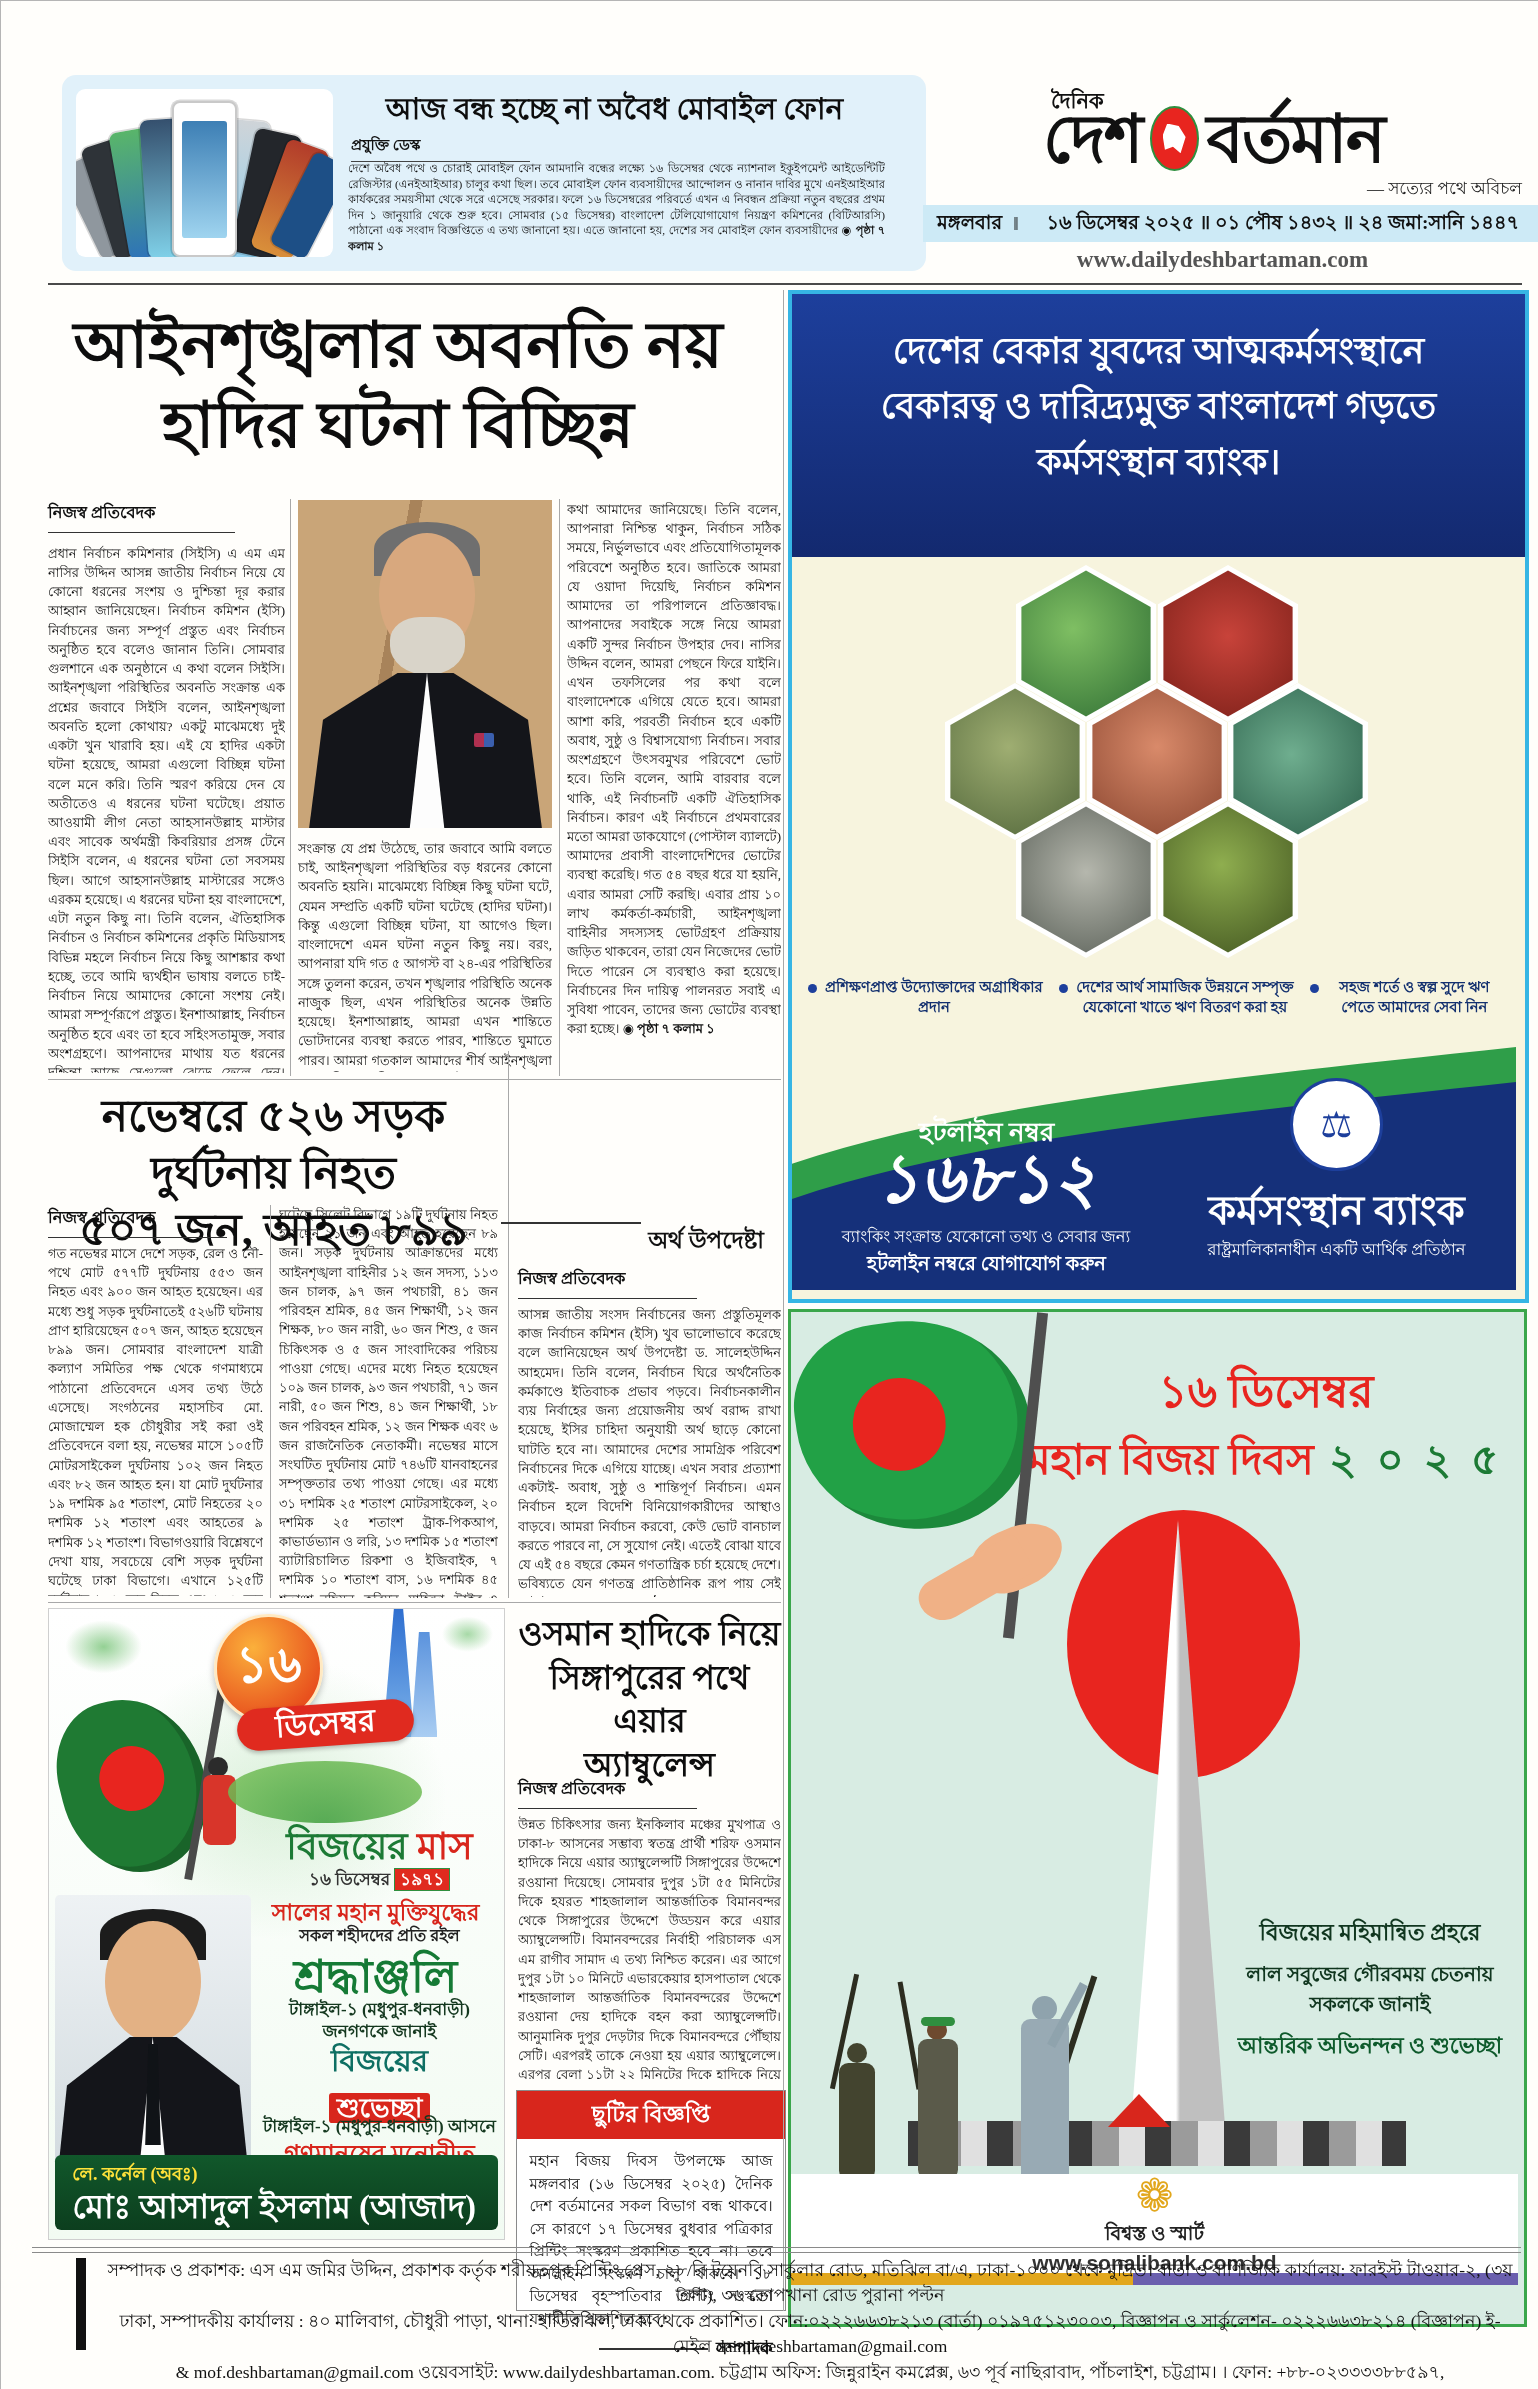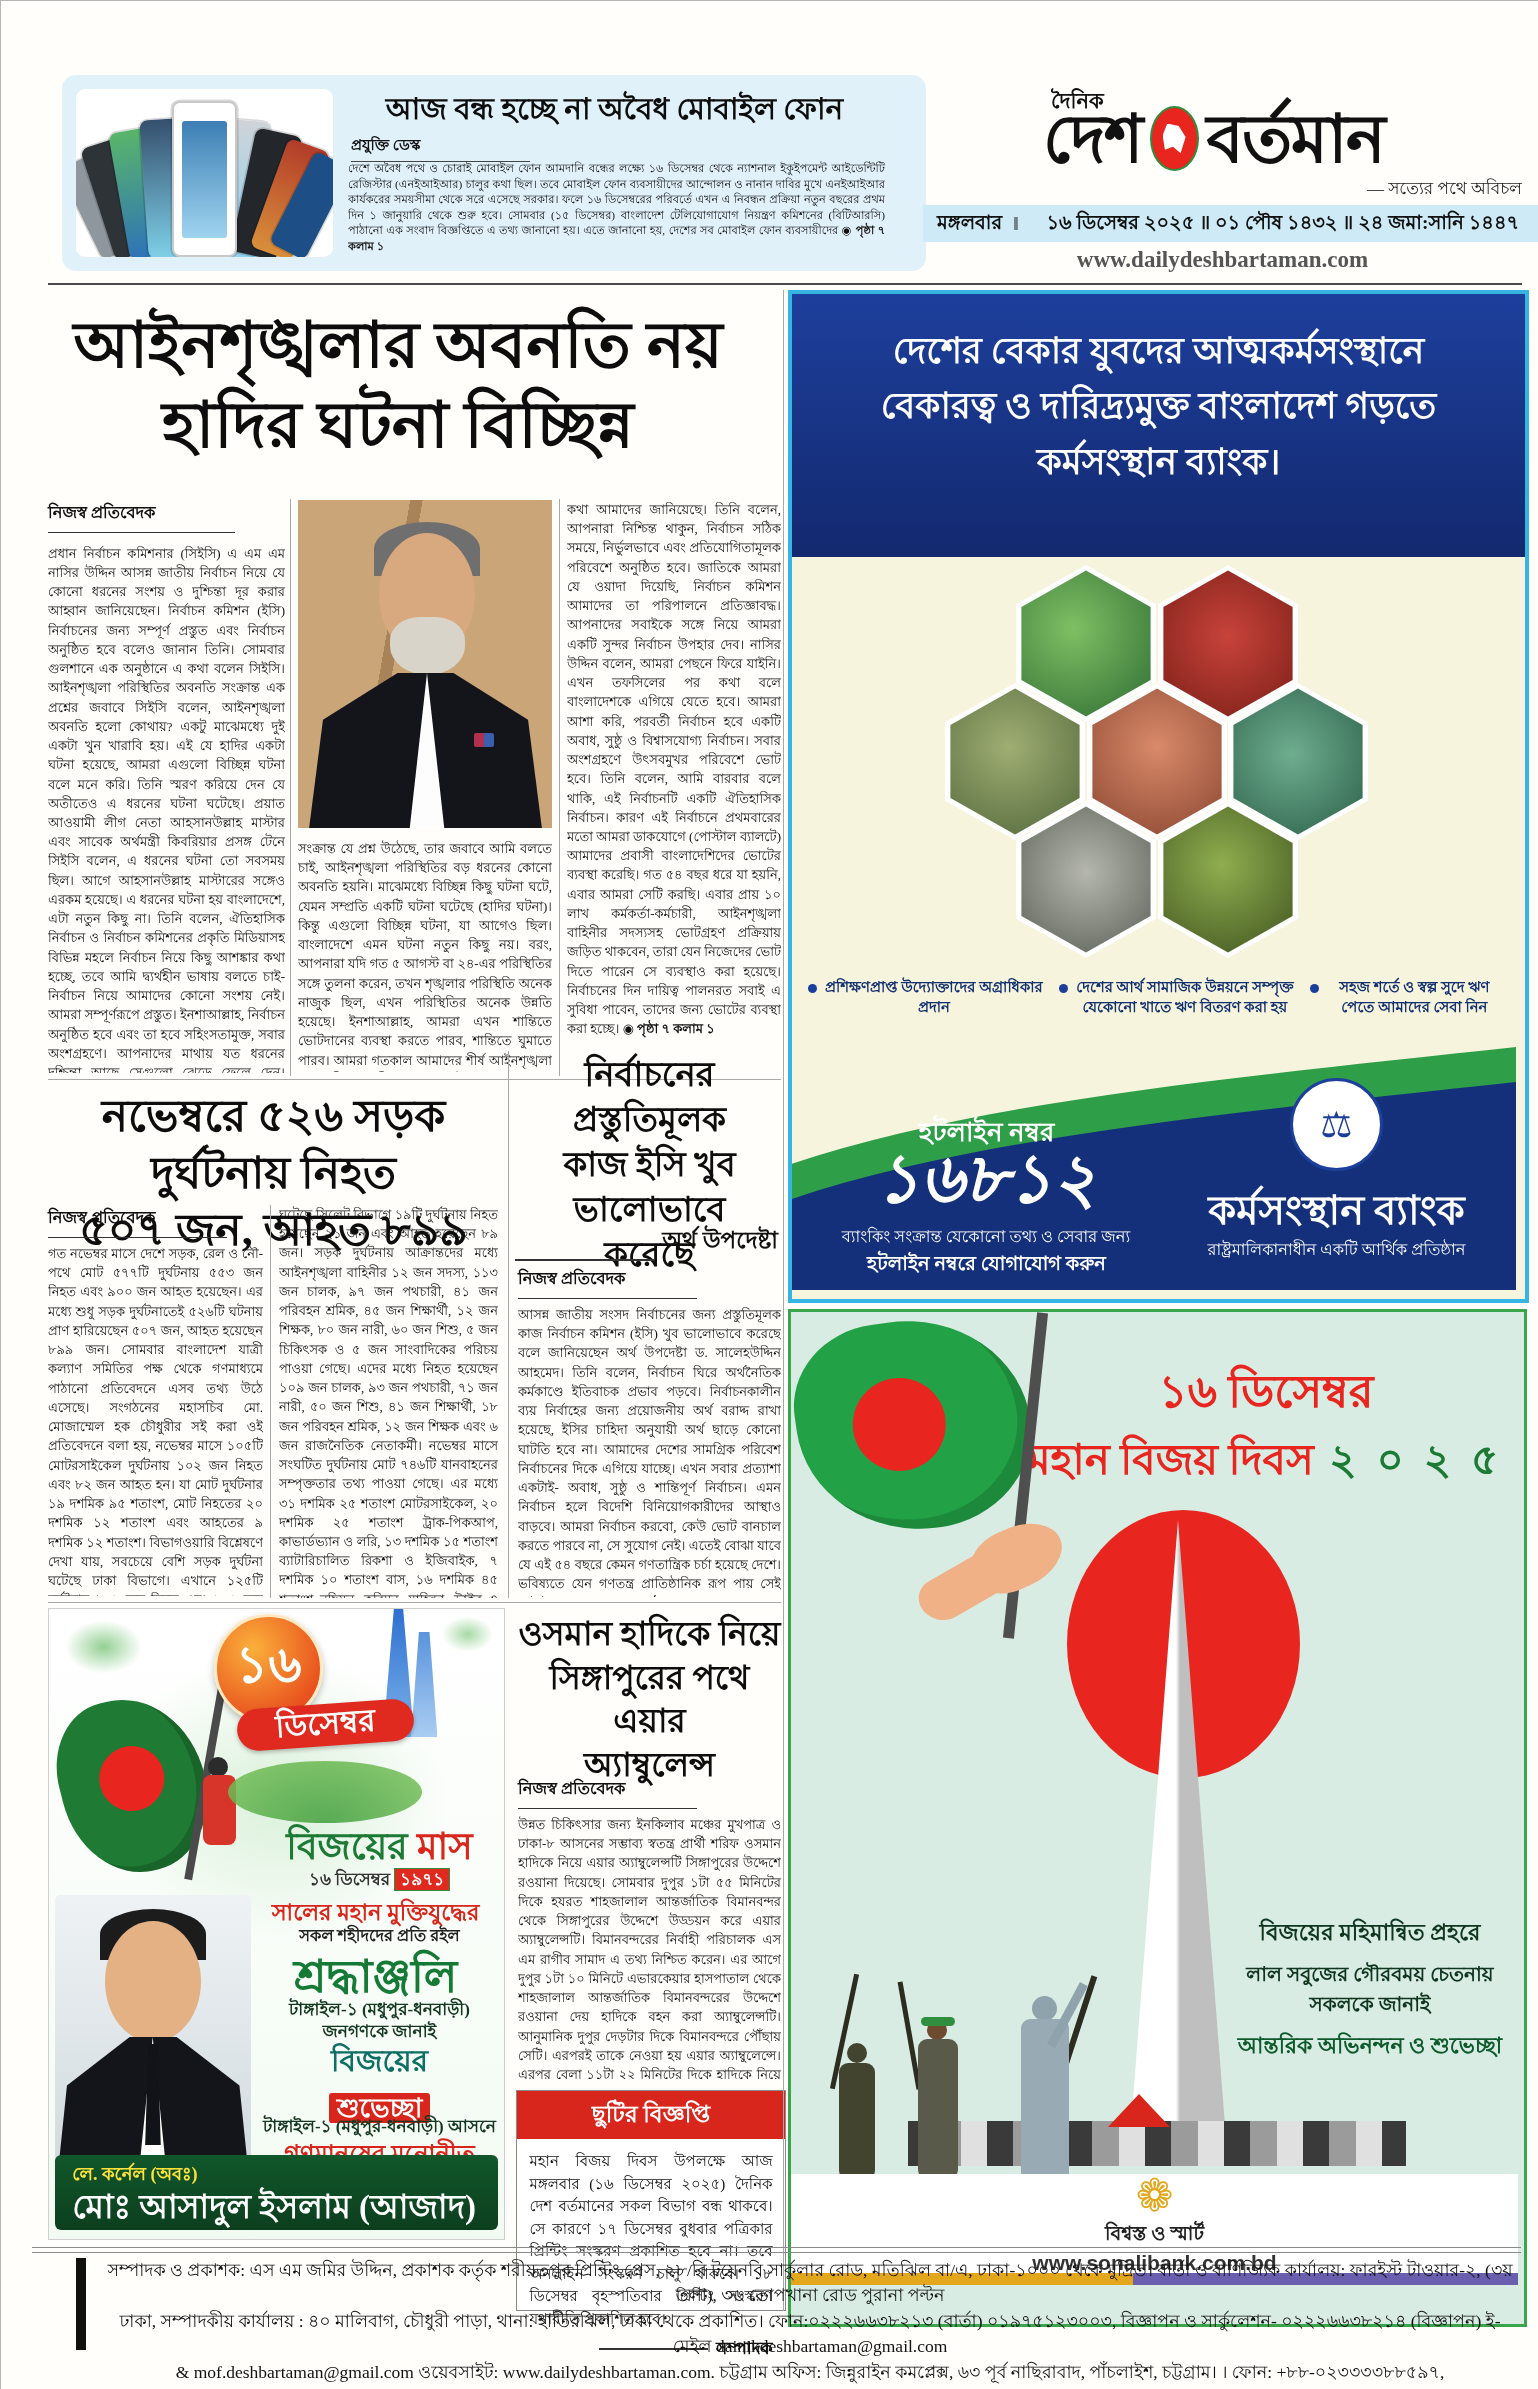--- a/index.html
+++ b/index.html
@@ -152,26 +152,21 @@
   <div class="abs byline" style="left:47px;top:1204px;width:179px;">নিজস্ব প্রতিবেদক</div>
   <div class="abs body-txt" style="left:47px;top:1243px;width:215px;height:352px;overflow:hidden;">গত নভেম্বর মাসে দেশে সড়ক, রেল ও নৌ-পথে মোট ৫৭৭টি দুর্ঘটনায় ৫৫৩ জন নিহত এবং ৯০০ জন আহত হয়েছেন। এর মধ্যে শুধু সড়ক দুর্ঘটনাতেই ৫২৬টি ঘটনায় প্রাণ হারিয়েছেন ৫০৭ জন, আহত হয়েছেন ৮৯৯ জন। সোমবার বাংলাদেশ যাত্রী কল্যাণ সমিতির পক্ষ থেকে গণমাধ্যমে পাঠানো প্রতিবেদনে এসব তথ্য উঠে এসেছে। সংগঠনের মহাসচিব মো. মোজাম্মেল হক চৌধুরীর সই করা ওই প্রতিবেদনে বলা হয়, নভেম্বর মাসে ১০৫টি মোটরসাইকেল দুর্ঘটনায় ১০২ জন নিহত এবং ৮২ জন আহত হন। যা মোট দুর্ঘটনার ১৯ দশমিক ৯৫ শতাংশ, মোট নিহতের ২০ দশমিক ১২ শতাংশ এবং আহতের ৯ দশমিক ১২ শতাংশ। বিভাগওয়ারি বিশ্লেষণে দেখা যায়, সবচেয়ে বেশি সড়ক দুর্ঘটনা ঘটেছে ঢাকা বিভাগে। এখানে ১২৫টি দুর্ঘটনায় ১৩২ জন নিহত এবং ২৫৭ জন আহত হয়েছেন। অন্যদিকে সবচেয়ে কম দুর্ঘটনা</div>
   <div class="abs vrule" style="left:269px;top:1204px;height:393px;"></div>
   <div class="abs body-txt" style="left:278px;top:1204px;width:219px;height:393px;overflow:hidden;">
     <span>ঘটেছে সিলেট বিভাগে ১৯টি দুর্ঘটনায় নিহত হয়েছেন ২১ জন এবং আহত হয়েছেন ৮৯ জন। সড়ক দুর্ঘটনায় আক্রান্তদের মধ্যে আইনশৃঙ্খলা বাহিনীর ১২ জন সদস্য, ১১৩ জন চালক, ৯৭ জন পথচারী, ৪১ জন পরিবহন শ্রমিক, ৪৫ জন শিক্ষার্থী, ১২ জন শিক্ষক, ৮০ জন নারী, ৬০ জন শিশু, ৫ জন চিকিৎসক ও ৫ জন সাংবাদিকের পরিচয় পাওয়া গেছে। এদের মধ্যে নিহত হয়েছেন ১০৯ জন চালক, ৯৩ জন পথচারী, ৭১ জন নারী, ৫০ জন শিশু, ৪১ জন শিক্ষার্থী, ১৮ জন পরিবহন শ্রমিক, ১২ জন শিক্ষক এবং ৬ জন রাজনৈতিক নেতাকর্মী। নভেম্বর মাসে সংঘটিত দুর্ঘটনায় মোট ৭৪৬টি যানবাহনের সম্পৃক্ততার তথ্য পাওয়া গেছে। এর মধ্যে ৩১ দশমিক ২৫ শতাংশ মোটরসাইকেল, ২০ দশমিক ২৫ শতাংশ ট্রাক-পিকআপ, কাভার্ডভ্যান ও লরি, ১৩ দশমিক ১৫ শতাংশ ব্যাটারিচালিত রিকশা ও ইজিবাইক, ৭ দশমিক ১০ শতাংশ বাস, ১৬ দশমিক ৪৫ শতাংশ নছিমন, করিমন, মাহিন্দ্রা, ট্রাক্টর ও লেগুনা এবং ৫ দশমিক ১৬ শতাংশ কার, জিপ ও মাইক্রোবাস। দুর্ঘটনার ধরন বিশ্লেষণে দেখা যায়, মোট দুর্ঘটনার ৪৯ দশমিক ৬৭ শতাংশ গাড়ি চাপা দেওয়ার ঘটনায় ঘটেছে।</span>
     
   </div>
 
   <div class="abs vrule" style="left:507px;top:1050px;height:547px;"></div>
 
-  <div class="abs headline ctr" style="left:517px;top:1052px;width:263px;font-size:34px;line-height:1.32;">
-    <div>নির্বাচনের প্রস্তুতিমূলক</div>
-    <div>কাজ ইসি খুব ভালোভাবে</div>
-    <div>করেছে</div>
-  </div>
-  <div class="abs" style="left:514px;top:1221px;width:263px;display:flex;align-items:flex-end;gap:7px;">
+  <div class="abs" style="left:500px;top:1221px;width:263px;display:flex;align-items:flex-start;gap:7px;">
     <div style="flex:1;height:2.3px;background:#333;"></div>
     <div style="font-size:23px;font-weight:bold;">অর্থ উপদেষ্টা</div>
   </div>
   <div class="abs byline" style="left:517px;top:1265px;width:179px;">নিজস্ব প্রতিবেদক</div>
   <div class="abs body-txt" style="left:517px;top:1304px;width:263px;height:292px;overflow:hidden;">
     <span>আসন্ন জাতীয় সংসদ নির্বাচনের জন্য প্রস্তুতিমূলক কাজ নির্বাচন কমিশন (ইসি) খুব ভালোভাবে করেছে বলে জানিয়েছেন অর্থ উপদেষ্টা ড. সালেহউদ্দিন আহমেদ। তিনি বলেন, নির্বাচন ঘিরে অর্থনৈতিক কর্মকাণ্ডে ইতিবাচক প্রভাব পড়বে। নির্বাচনকালীন ব্যয় নির্বাহের জন্য প্রয়োজনীয় অর্থ বরাদ্দ রাখা হয়েছে, ইসির চাহিদা অনুযায়ী অর্থ ছাড়ে কোনো ঘাটতি হবে না। আমাদের দেশের সামগ্রিক পরিবেশ নির্বাচনের দিকে এগিয়ে যাচ্ছে। এখন সবার প্রত্যাশা একটাই- অবাধ, সুষ্ঠু ও শান্তিপূর্ণ নির্বাচন। এমন নির্বাচন হলে বিদেশি বিনিয়োগকারীদের আস্থাও বাড়বে। আমরা নির্বাচন করবো, কেউ ভোট বানচাল করতে পারবে না, সে সুযোগ নেই। এতেই বোঝা যাবে যে এই ৫৪ বছরে কেমন গণতান্ত্রিক চর্চা হয়েছে দেশে। ভবিষ্যতে যেন গণতন্ত্র প্রাতিষ্ঠানিক রূপ পায় সেই চেষ্টাই করছে সরকার।</span>
     <span class="jump">◉ পৃষ্ঠা ৭ কলাম ২</span>
   </div>
 
   <div class="abs hrule" style="left:47px;top:1601px;width:733px;"></div>

